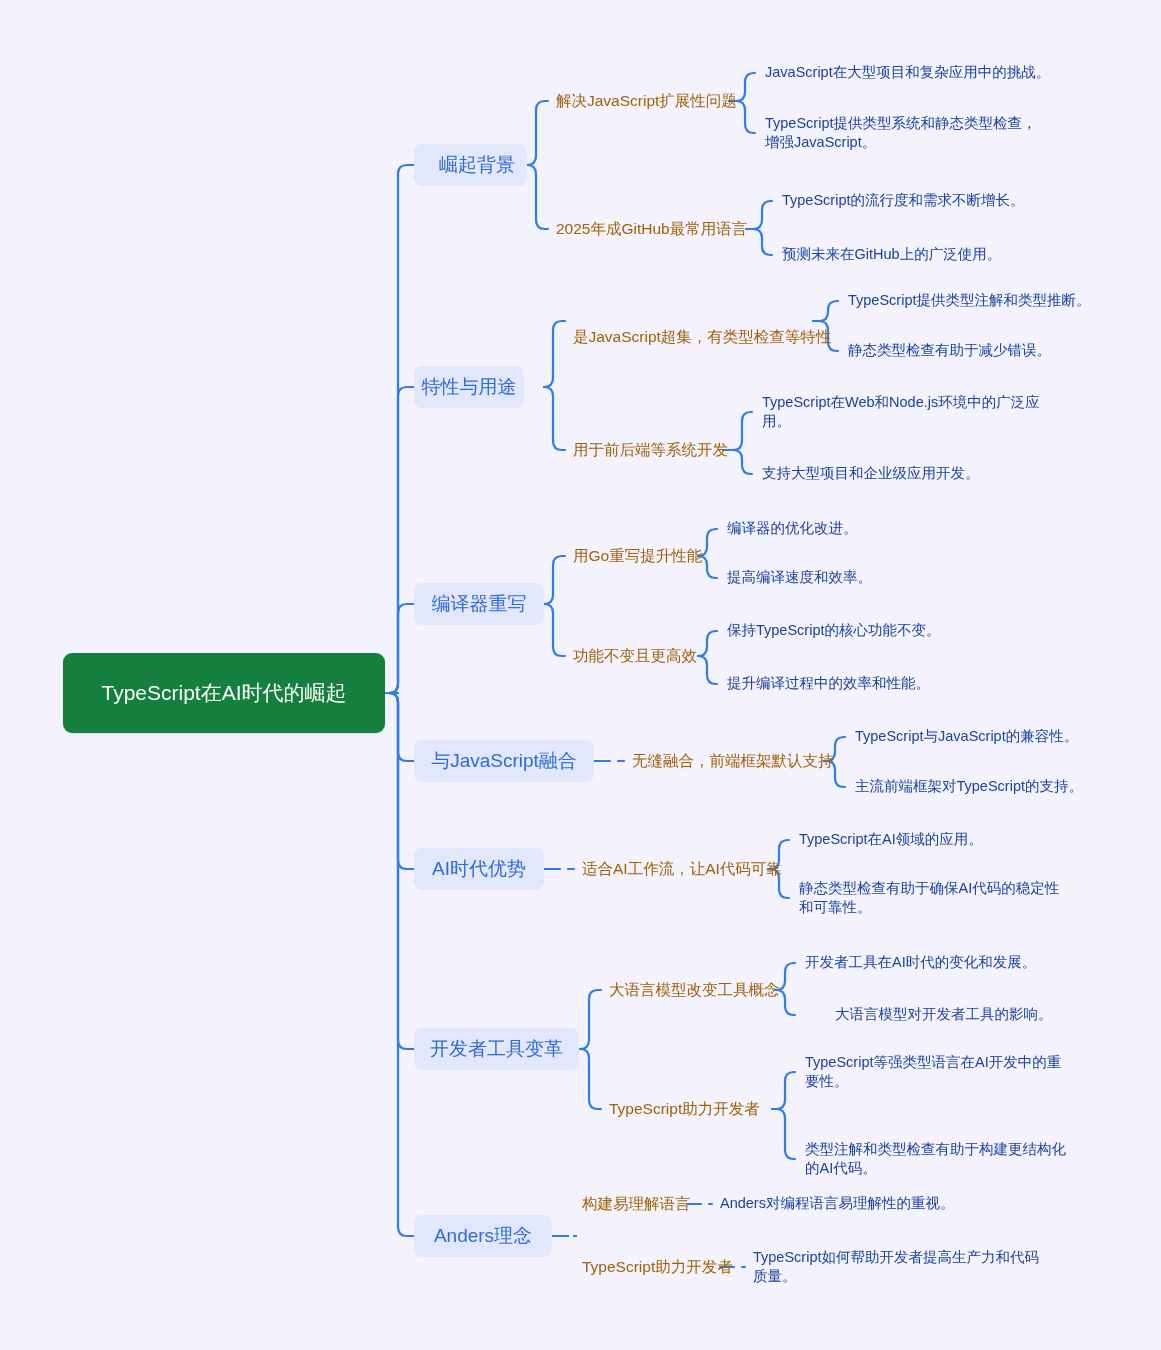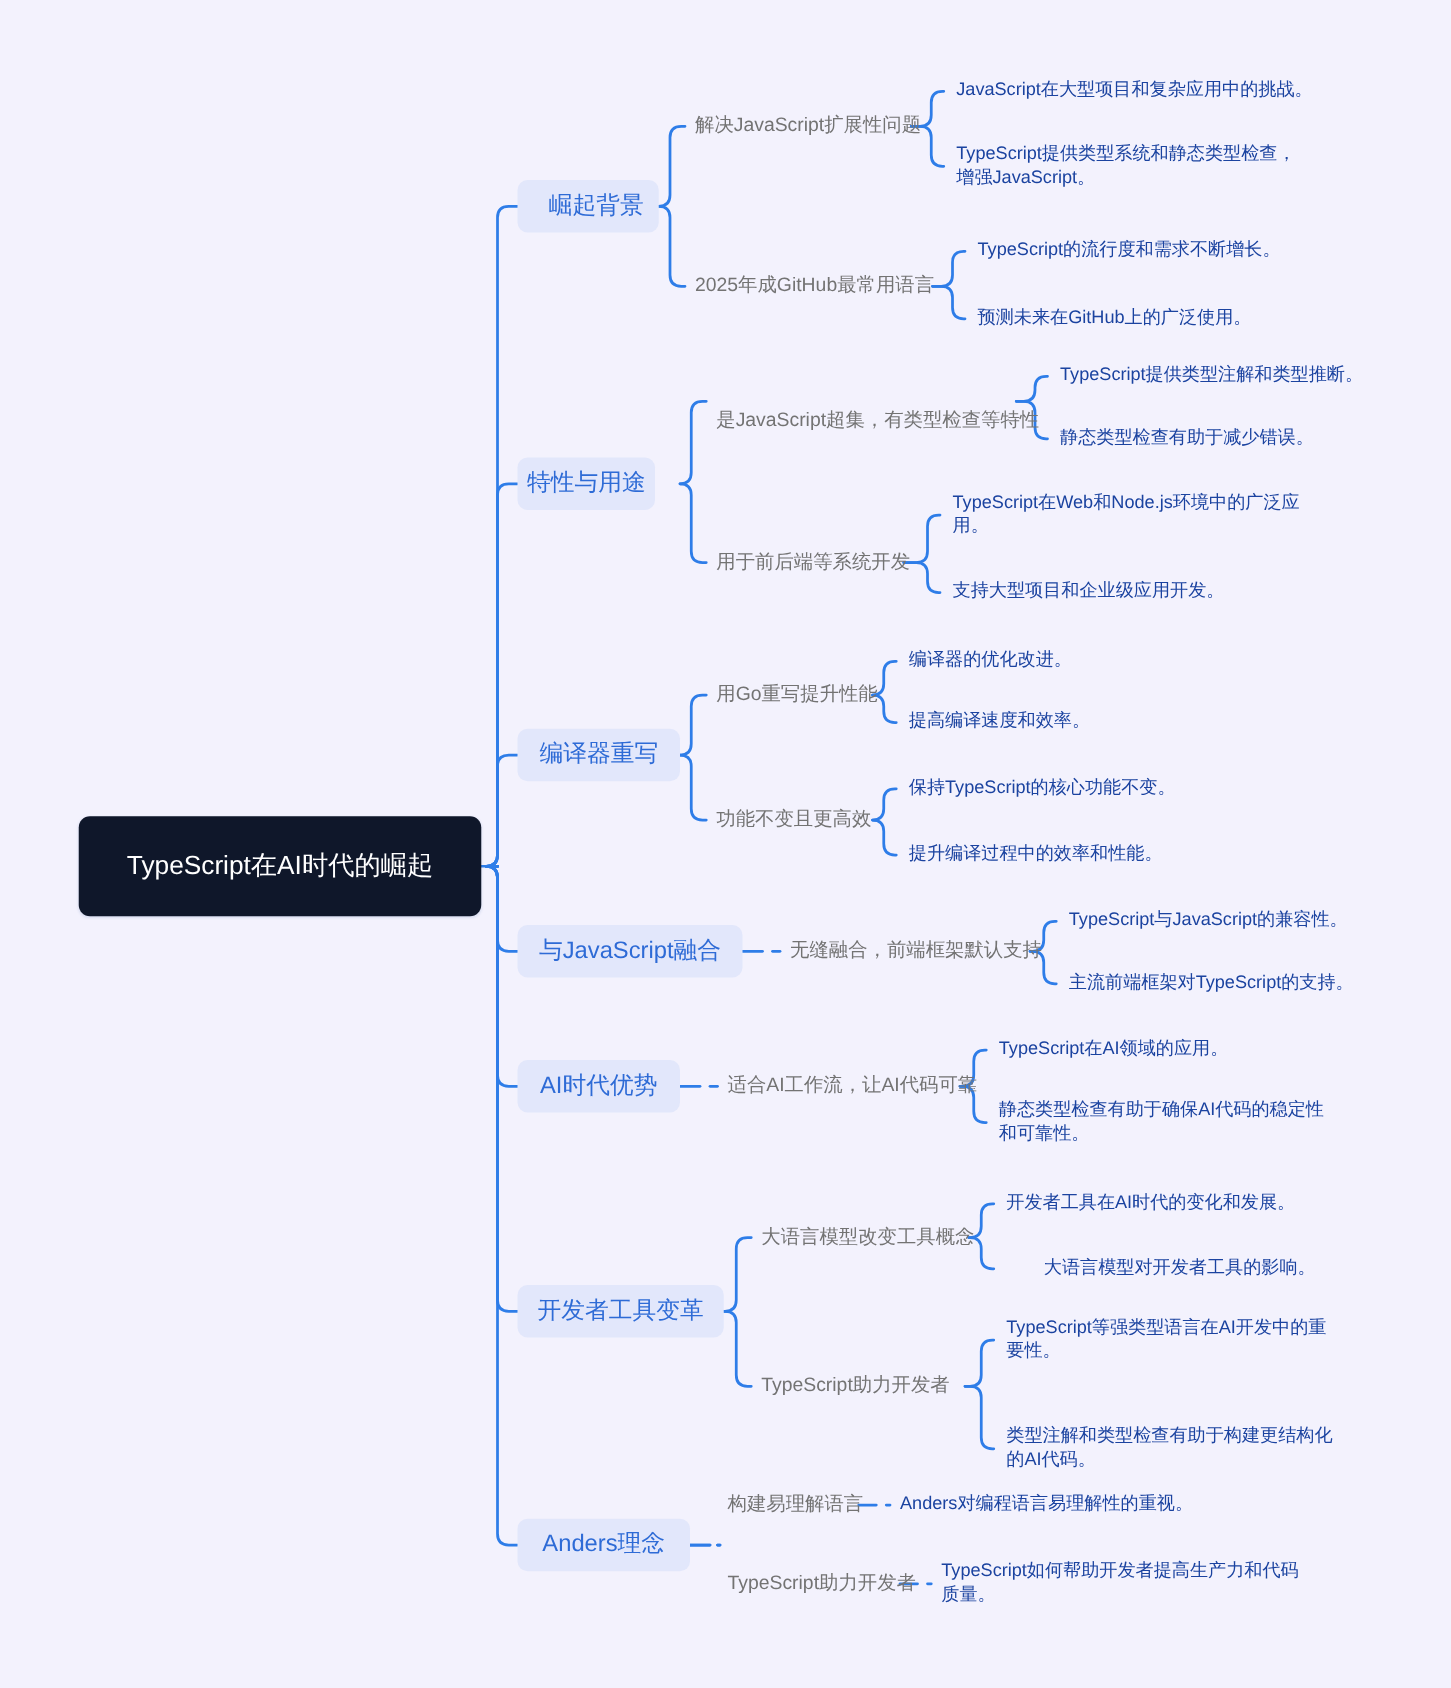--- a/index.html
+++ b/index.html
@@ -24,21 +24,21 @@
     width: 1161px; height: 1350px;
     pointer-events: none;
   }
   .node {
     position: absolute;
     line-height: 1.32;
     white-space: pre-wrap;
   }
   
   .root {
-    background: #0f172a;
+    background: #15803d;
     color: #ffffff;
     border-radius: 9px;
     font-size: 21px;
     text-align: center;
     display: flex;
     align-items: center;
     justify-content: center;
     padding: 8px 14px;
     box-shadow: 0 1px 2px rgba(40,80,160,.12);
   }
@@ -49,21 +49,21 @@
     border-radius: 8px;
     font-size: 19px;
     display: flex;
     align-items: center;
     justify-content: center;
     padding: 9px 16px;
     white-space: nowrap;
   }
   
   .lvl2 {
-    color: #737373;
+    color: #a16207;
     font-size: 15.5px;
     white-space: nowrap;
     display: flex;
     align-items: center;
   }
   
   .lvl3 {
     color: #1b43a0;
     font-size: 14.5px;
     display: flex;

